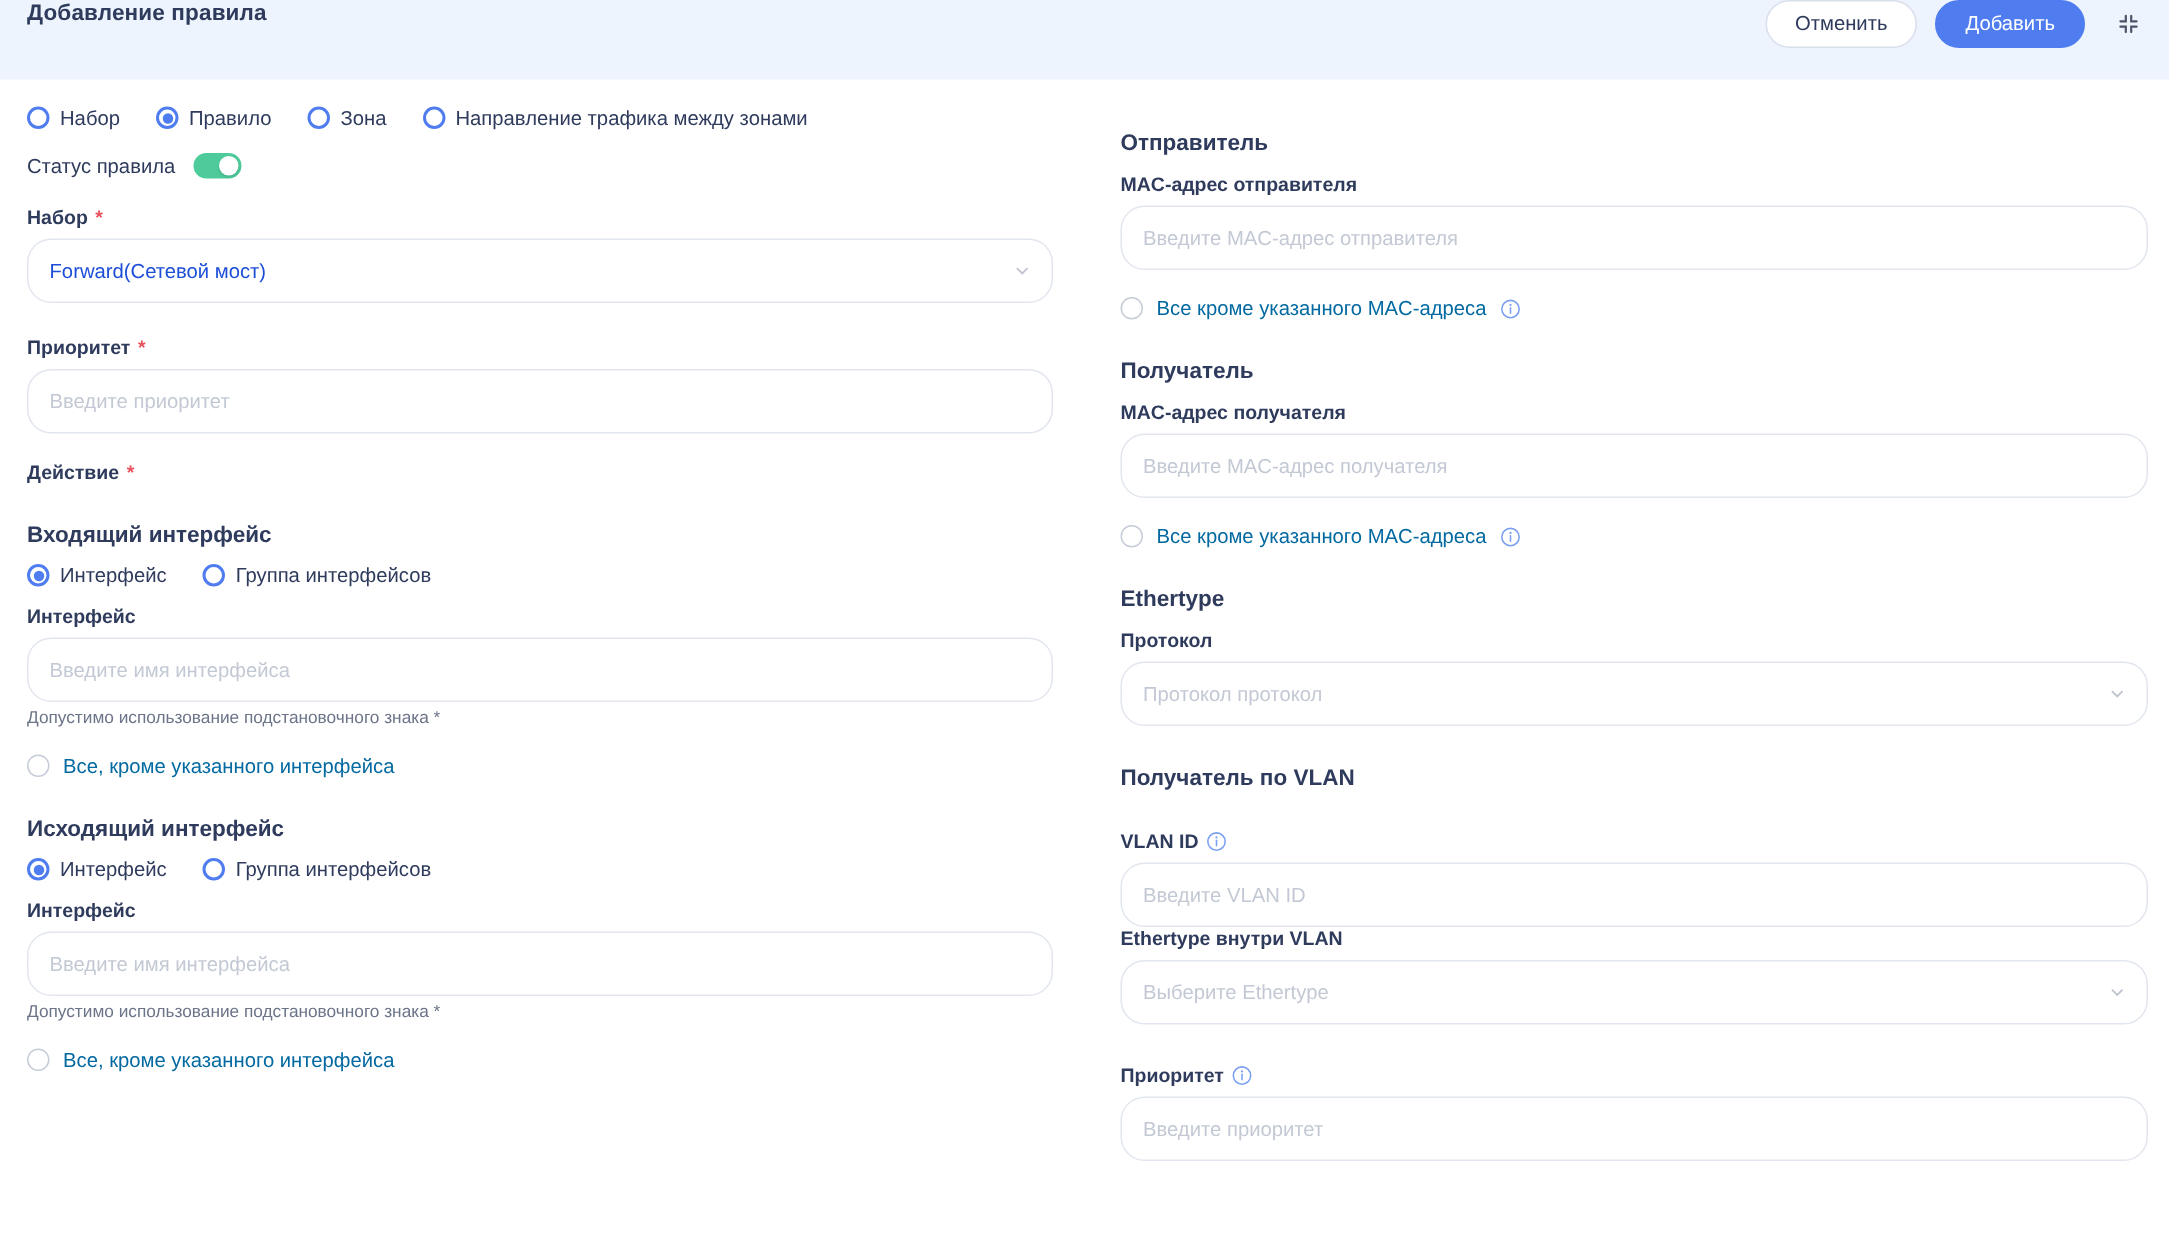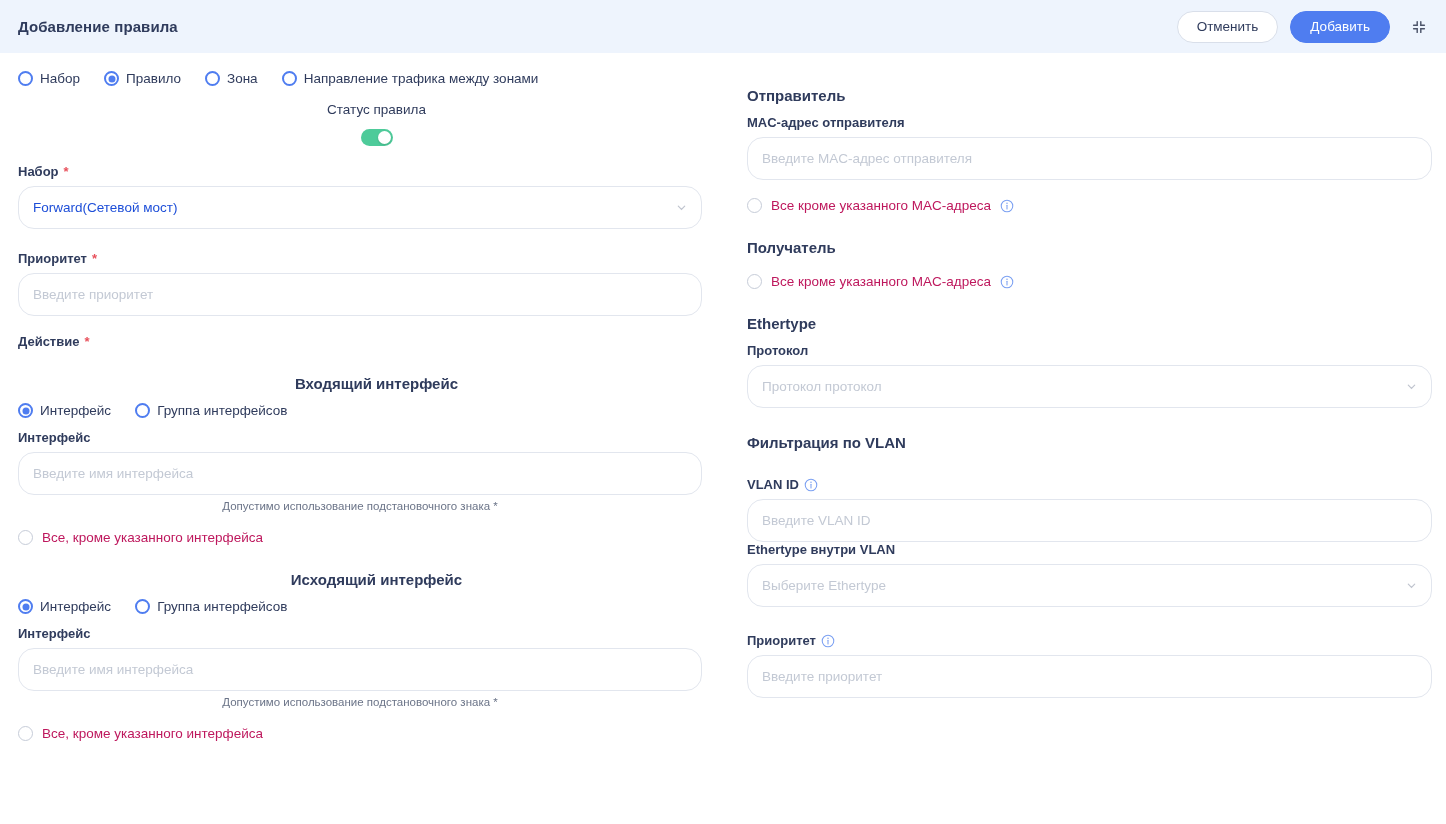--- a/index.html
+++ b/index.html
@@ -11,21 +11,21 @@
     font-family: "Liberation Sans", "DejaVu Sans", sans-serif;
     color: #2c3653;
     overflow: hidden;
   }
 
   
   .header {
     height: 53px;
     background: #eef4fd;
     display: flex;
-    align-items: center;
+    align-items: flex-start;
     padding: 0 16px 0 18px;
     position: relative;
   }
   .header-title {
     font-size: 15px;
     font-weight: bold;
     color: #2f3b5c;
     letter-spacing: 0.1px;
   }
   .header-actions {
@@ -65,21 +65,21 @@
     align-items: center;
     justify-content: center;
   }
 
   
   .body {
     display: flex;
     padding: 0;
     height: 771px;
   }
-  .col-left  { width: 735px; padding: 18px 0 0 18px; position: relative; text-align: center; }
+  .col-left  { width: 735px; padding: 18px 0 0 18px; position: relative; }
   .col-right { width: 711px; padding: 18px 14px 0 12px; position: relative; }
 
   
   .radio-row {
     display: flex;
     align-items: center;
     gap: 0;
     margin-bottom: 16px;
   }
   .radio-item {
@@ -109,21 +109,20 @@
     border-radius: 50%;
     background: #4f7df0;
   }
 
   
   .toggle-row {
     display: flex;
     align-items: center;
     gap: 12px;
     margin-bottom: 12px;
-    flex-direction: column;
   }
   .toggle-label { font-size: 13.5px; color: #2f3b5c; }
   .toggle {
     width: 32px; height: 17px;
     border-radius: 10px;
     background: #dfe3ea;
     position: relative;
     cursor: pointer;
     flex: 0 0 auto;
   }
@@ -185,21 +184,21 @@
   }
   .section-title.first { margin-top: 16px; }
 
   
   .checkrow {
     display: flex;
     align-items: center;
     gap: 9px;
     margin: 16px 0 0 0;
     font-size: 13.5px;
-    color: #be185d;
+    color: #0369a1;
     cursor: pointer;
   }
   .circle-box {
     width: 15px; height: 15px;
     border-radius: 50%;
     border: 1.6px solid #c6ccd8;
     background: #fff;
     flex: 0 0 auto;
   }
 
@@ -354,20 +353,26 @@
       <span class="circle-box"></span>
       <span>Все кроме указанного MAC-адреса</span>
       <svg class="info-icon" viewBox="0 0 16 16" fill="none">
         <circle cx="8" cy="8" r="6.6" stroke="#7ba0f2" stroke-width="1.2"></circle>
         <circle cx="8" cy="4.9" r="0.85" fill="#7ba0f2"></circle>
         <path d="M8 7.1 L8 11.3" stroke="#7ba0f2" stroke-width="1.2" stroke-linecap="round"></path>
       </svg>
     </label>
 
     <div class="section-title mt26">Получатель</div>
+    <div class="field" style="margin-bottom:0">
+      <div class="field-label">MAC-адрес получателя</div>
+      <div class="control">
+        <span class="ph">Введите MAC-адрес получателя</span>
+      </div>
+    </div>
     <label class="checkrow" style="margin-top:18px">
       <span class="circle-box"></span>
       <span>Все кроме указанного MAC-адреса</span>
       <svg class="info-icon" viewBox="0 0 16 16" fill="none">
         <circle cx="8" cy="8" r="6.6" stroke="#7ba0f2" stroke-width="1.2"></circle>
         <circle cx="8" cy="4.9" r="0.85" fill="#7ba0f2"></circle>
         <path d="M8 7.1 L8 11.3" stroke="#7ba0f2" stroke-width="1.2" stroke-linecap="round"></path>
       </svg>
     </label>
 
@@ -375,21 +380,21 @@
     <div class="field" style="margin-bottom:0">
       <div class="field-label">Протокол</div>
       <div class="control">
         <span class="ph">Протокол протокол</span>
         <svg class="chevron" viewBox="0 0 12 12" fill="none" stroke="#8b93a6" stroke-width="1.3" stroke-linecap="round">
             <path d="M2.5 4.5 L6 8 L9.5 4.5"></path>
           </svg>
       </div>
     </div>
 
-    <div class="section-title mt26">Фильтрация по VLAN</div>
+    <div class="section-title mt26">Получатель по VLAN</div>
     <div class="field mt26" style="margin-bottom:0">
       <div class="field-label">
         <span>VLAN ID</span>
         <svg class="info-icon" viewBox="0 0 16 16" fill="none">
           <circle cx="8" cy="8" r="6.6" stroke="#7ba0f2" stroke-width="1.2"></circle>
           <circle cx="8" cy="4.9" r="0.85" fill="#7ba0f2"></circle>
           <path d="M8 7.1 L8 11.3" stroke="#7ba0f2" stroke-width="1.2" stroke-linecap="round"></path>
         </svg>
       </div>
       <div class="control">

